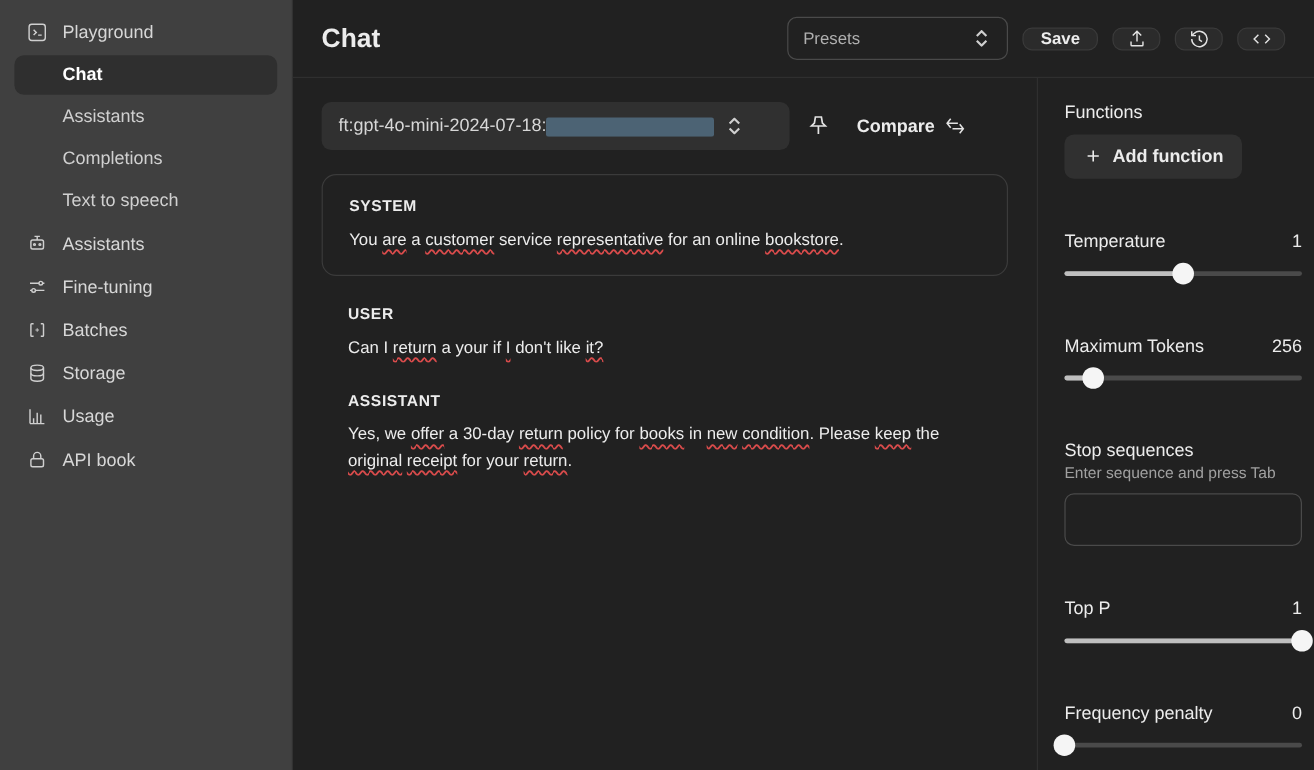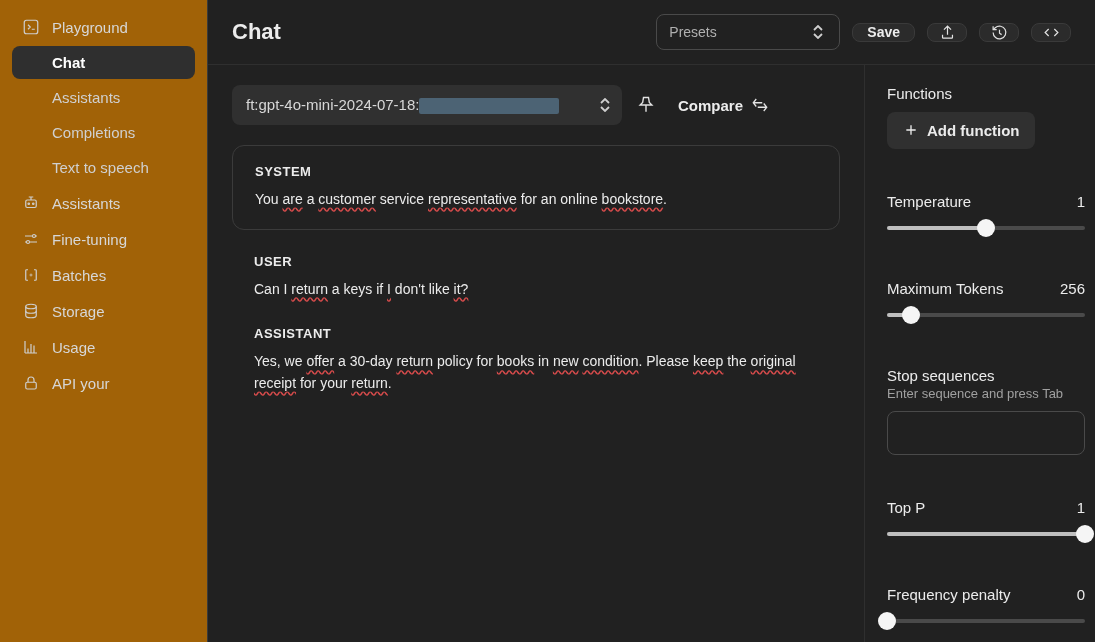--- a/index.html
+++ b/index.html
@@ -6,22 +6,22 @@
   body {
     font-family: -apple-system, BlinkMacSystemFont, "Segoe UI", Helvetica, Arial, sans-serif;
     background: #171717;
     color: #ececec;
     width: 1095px;
     height: 642px;
     overflow: hidden;
     display: flex;
   }
   .sidebar {
-    width: 208px;
-    background: #a16207;
+    width: 244px;
+    background: #404040;
     border-right: 1px solid #3a3a3a;
     padding: 10px 12px;
     display: flex;
     flex-direction: column;
     gap: 2px;
   }
   .nav-item {
     display: flex;
     align-items: center;
     gap: 12px;
@@ -90,21 +90,21 @@
   }
   .model-row{ display:flex; align-items:center; gap:14px; margin-bottom:20px;}
   .model-select{
     display:flex; align-items:center;
     background:#303030; border-radius:8px;
     height:40px; padding:0 8px 0 14px;
     width: 390px;
     color:#d7d7d7; font-size:15px;
     cursor:pointer;
     gap:8px;
-    justify-content:space-between;
+    justify-content:flex-start;
   }
   .model-label{
     white-space:nowrap; overflow:hidden; text-overflow:ellipsis;
   }
   .redacted{
     background:#4c6374;
     border-radius:2px;
     display:inline-block; width:140px; height:16px;
     vertical-align:middle;
   }
@@ -215,21 +215,21 @@
     </span>
     <span>Usage</span>
   </div>
   <div class="nav-item">
     <span class="icon">
       <svg viewBox="0 0 24 24">
           <rect x="5" y="11" width="14" height="9" rx="2"></rect>
           <path d="M8 11V8a4 4 0 0 1 8 0v3"></path>
         </svg>
     </span>
-    <span>API your</span>
+    <span>API book</span>
   </div>
 </nav>
 
 <div class="main">
   <div class="header">
     <h1>Chat</h1>
     <div class="preset-select">
       <span>Presets</span>
       <span class="updown">
         <svg viewBox="0 0 10 7">
@@ -294,21 +294,21 @@
       <div class="sys-card">
         <div class="role-label">SYSTEM</div>
         <div class="msg-text">
           <span>You </span><span class="squiggle">are</span><span> a </span><span class="squiggle">customer</span><span> service </span><span class="squiggle">representative</span><span> for an online </span><span class="squiggle">bookstore</span><span>.</span>
         </div>
       </div>
 
       <div class="msg-block">
         <div class="role-label">USER</div>
         <div class="msg-text">
-          <span>Can I </span><span class="squiggle">return</span><span> a keys if </span><span class="squiggle">I</span><span> don't like </span><span class="squiggle">it?</span>
+          <span>Can I </span><span class="squiggle">return</span><span> a your if </span><span class="squiggle">I</span><span> don't like </span><span class="squiggle">it?</span>
         </div>
       </div>
 
       <div class="msg-block">
         <div class="role-label">ASSISTANT</div>
         <div class="msg-text">
           <span>Yes, we </span><span class="squiggle">offer</span><span> a 30-day </span><span class="squiggle">return</span><span> policy for </span><span class="squiggle">books</span><span> in </span><span class="squiggle">new</span><span> </span><span class="squiggle">condition</span><span>. Please </span><span class="squiggle">keep</span><span> the </span><span class="squiggle">original</span><span> </span><span class="squiggle">receipt</span><span> for your </span><span class="squiggle">return</span><span>.</span>
         </div>
       </div>
     </div>

